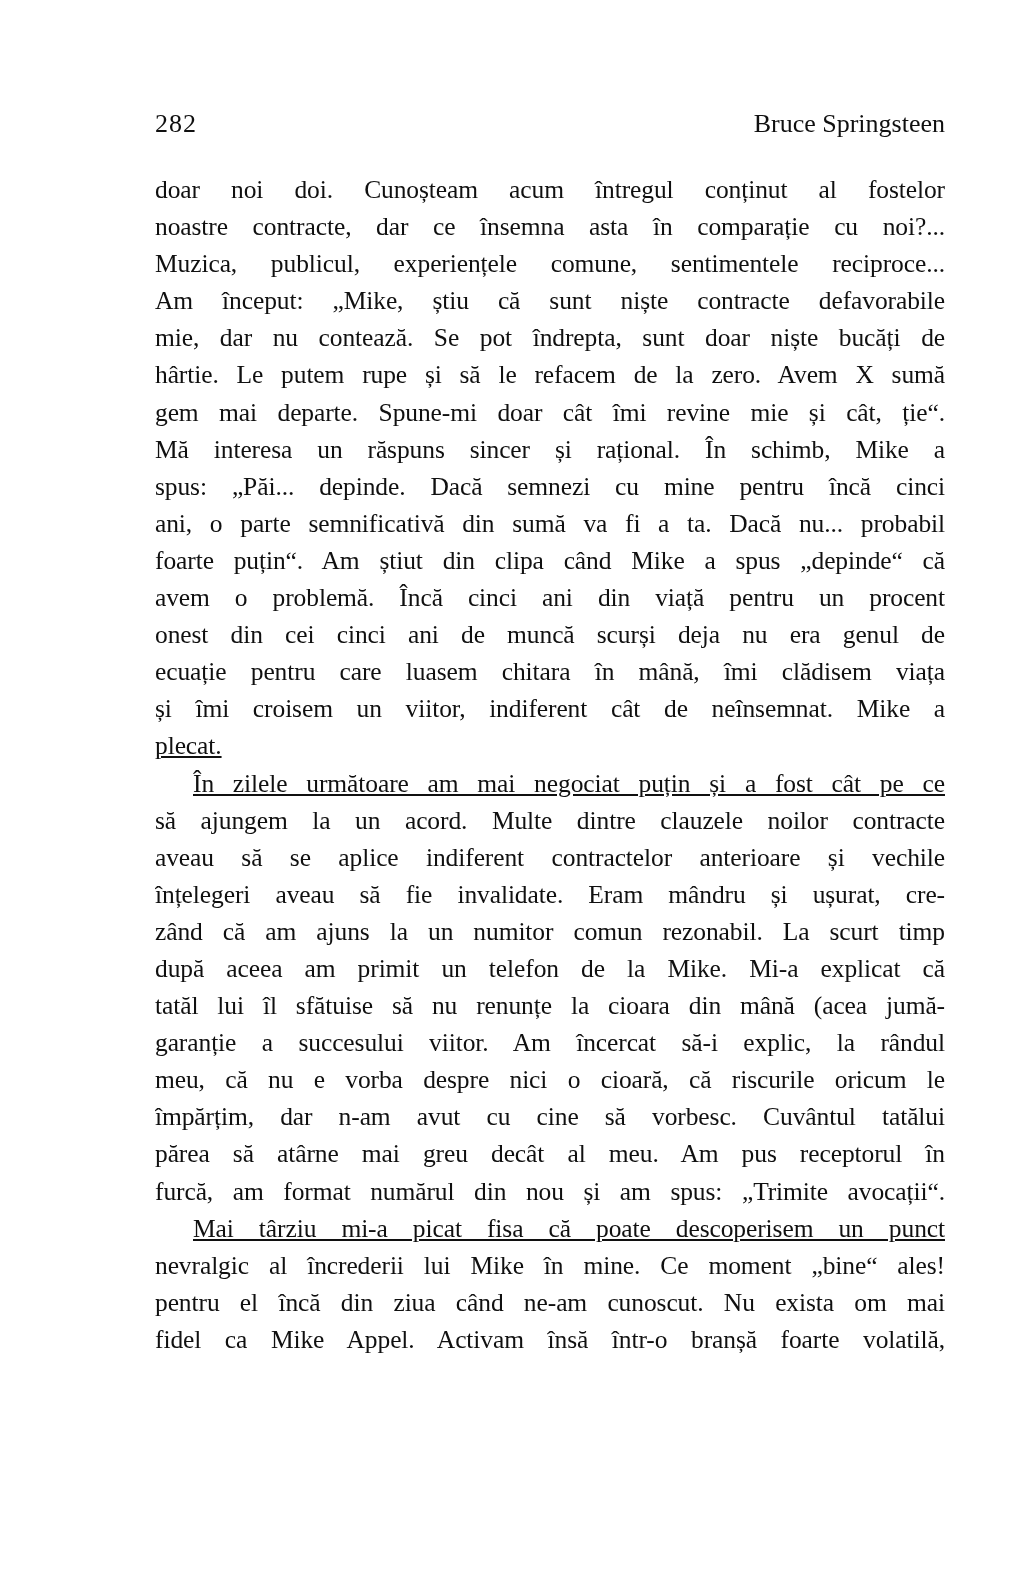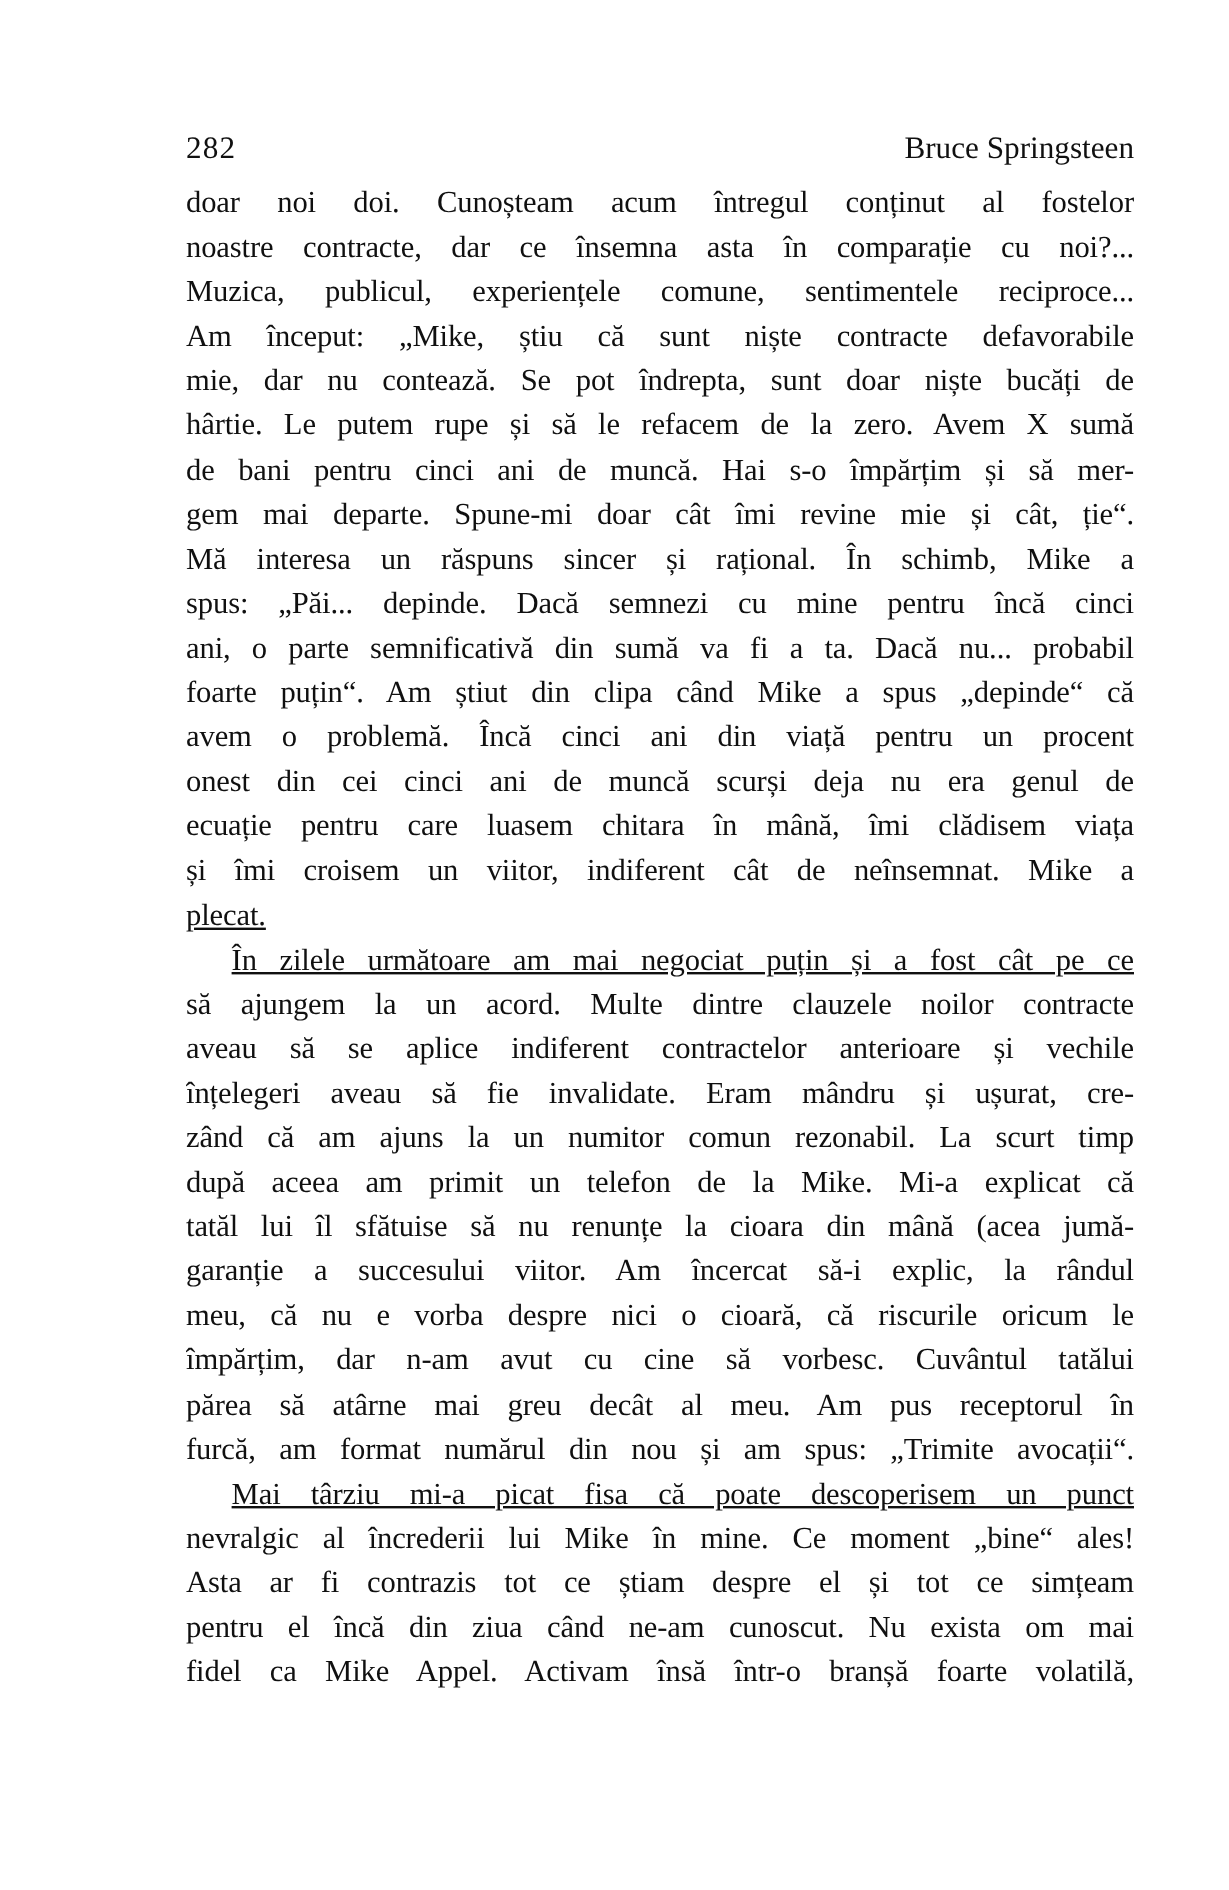--- a/index.html
+++ b/index.html
@@ -29,21 +29,21 @@
     line-height: 32px;
   }
   .running-head .page-number {
     font-style: normal;
     letter-spacing: 1px;
   }
   .running-head .book-title {
   }
   .page-body {
     position: absolute;
-    top: 150px;
+    top: 171px;
     left: 115px;
     width: 790px;
   }
   .line {
     font-size: 25.5px;
     line-height: 37.1px;
     height: 37.1px;
     text-align: justify;
     text-align-last: justify;
     letter-spacing: -0.1px;
@@ -69,21 +69,20 @@
     <span class="page-number">282</span>
     <span class="book-title">Bruce Springsteen</span>
   </div>
   <div class="page-body">
       <div class="line">doar noi doi. Cunoșteam acum întregul conținut al fostelor</div>
       <div class="line">noastre contracte, dar ce însemna asta în comparație cu noi?...</div>
       <div class="line">Muzica, publicul, experiențele comune, sentimentele reciproce...</div>
       <div class="line">Am început: „Mike, știu că sunt niște contracte defavorabile</div>
       <div class="line">mie, dar nu contează. Se pot îndrepta, sunt doar niște bucăți de</div>
       <div class="line">hârtie. Le putem rupe și să le refacem de la zero. Avem X sumă</div>
-      <div class="line">de bani pentru cinci ani de muncă. Hai s-o împărțim și să mer-</div>
       <div class="line">gem mai departe. Spune-mi doar cât îmi revine mie și cât, ție“.</div>
       <div class="line">Mă interesa un răspuns sincer și rațional. În schimb, Mike a</div>
       <div class="line">spus: „Păi... depinde. Dacă semnezi cu mine pentru încă cinci</div>
       <div class="line">ani, o parte semnificativă din sumă va fi a ta. Dacă nu... probabil</div>
       <div class="line">foarte puțin“. Am știut din clipa când Mike a spus „depinde“ că</div>
       <div class="line">avem o problemă. Încă cinci ani din viață pentru un procent</div>
       <div class="line">onest din cei cinci ani de muncă scurși deja nu era genul de</div>
       <div class="line">ecuație pentru care luasem chitara în mână, îmi clădisem viața</div>
       <div class="line">și îmi croisem un viitor, indiferent cât de neînsemnat. Mike a</div>
       <div class="line ragged">plecat.</div>
@@ -94,17 +93,16 @@
       <div class="line">zând că am ajuns la un numitor comun rezonabil. La scurt timp</div>
       <div class="line">după aceea am primit un telefon de la Mike. Mi-a explicat că</div>
       <div class="line">tatăl lui îl sfătuise să nu renunțe la cioara din mână (acea jumă-</div>
       <div class="line">garanție a succesului viitor. Am încercat să-i explic, la rândul</div>
       <div class="line">meu, că nu e vorba despre nici o cioară, că riscurile oricum le</div>
       <div class="line">împărțim, dar n-am avut cu cine să vorbesc. Cuvântul tatălui</div>
       <div class="line">părea să atârne mai greu decât al meu. Am pus receptorul în</div>
       <div class="line">furcă, am format numărul din nou și am spus: „Trimite avocații“.</div>
       <div class="line indent">Mai târziu mi-a picat fisa că poate descoperisem un punct</div>
       <div class="line">nevralgic al încrederii lui Mike în mine. Ce moment „bine“ ales!</div>
-      <div class="line">Asta ar fi contrazis tot ce știam despre el și tot ce simțeam</div>
       <div class="line">pentru el încă din ziua când ne-am cunoscut. Nu exista om mai</div>
       <div class="line">fidel ca Mike Appel. Activam însă într-o branșă foarte volatilă,</div>
     </div>
 </div>
 
 </body></html>

